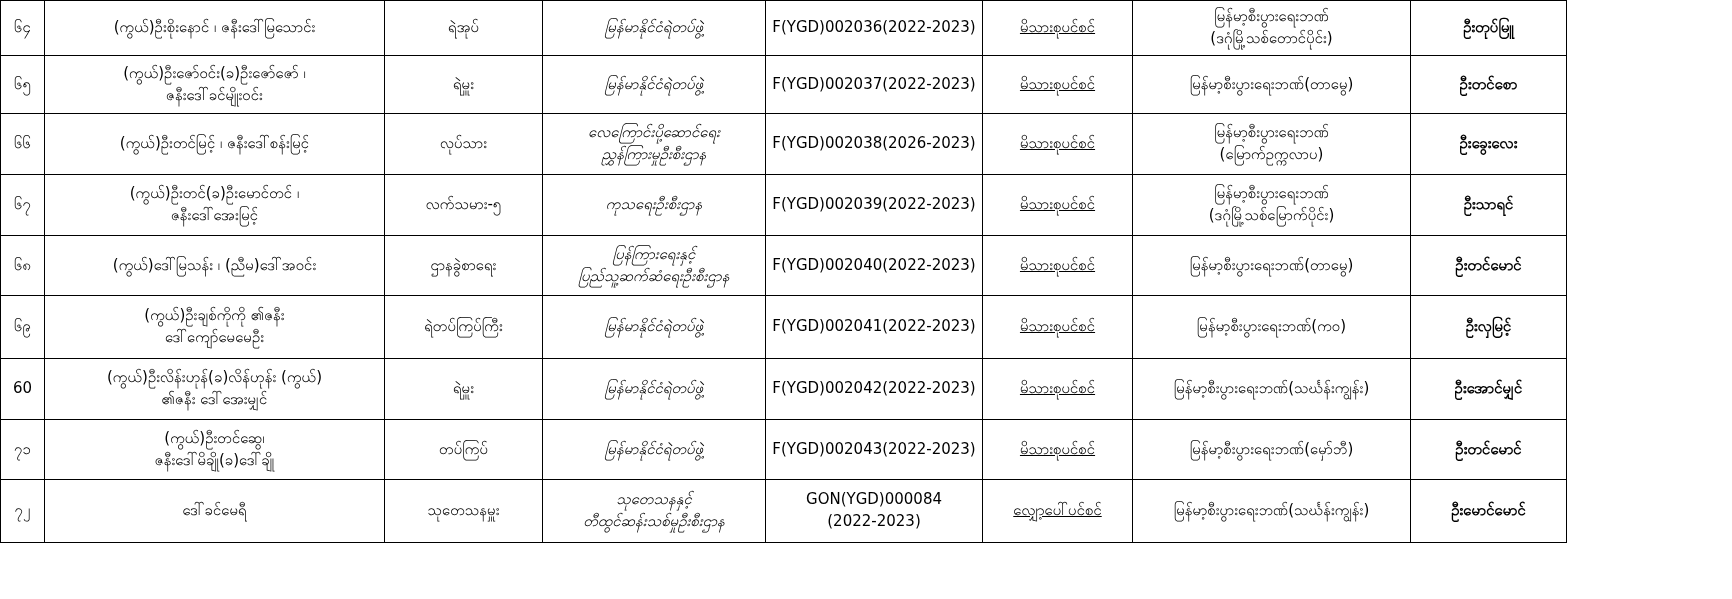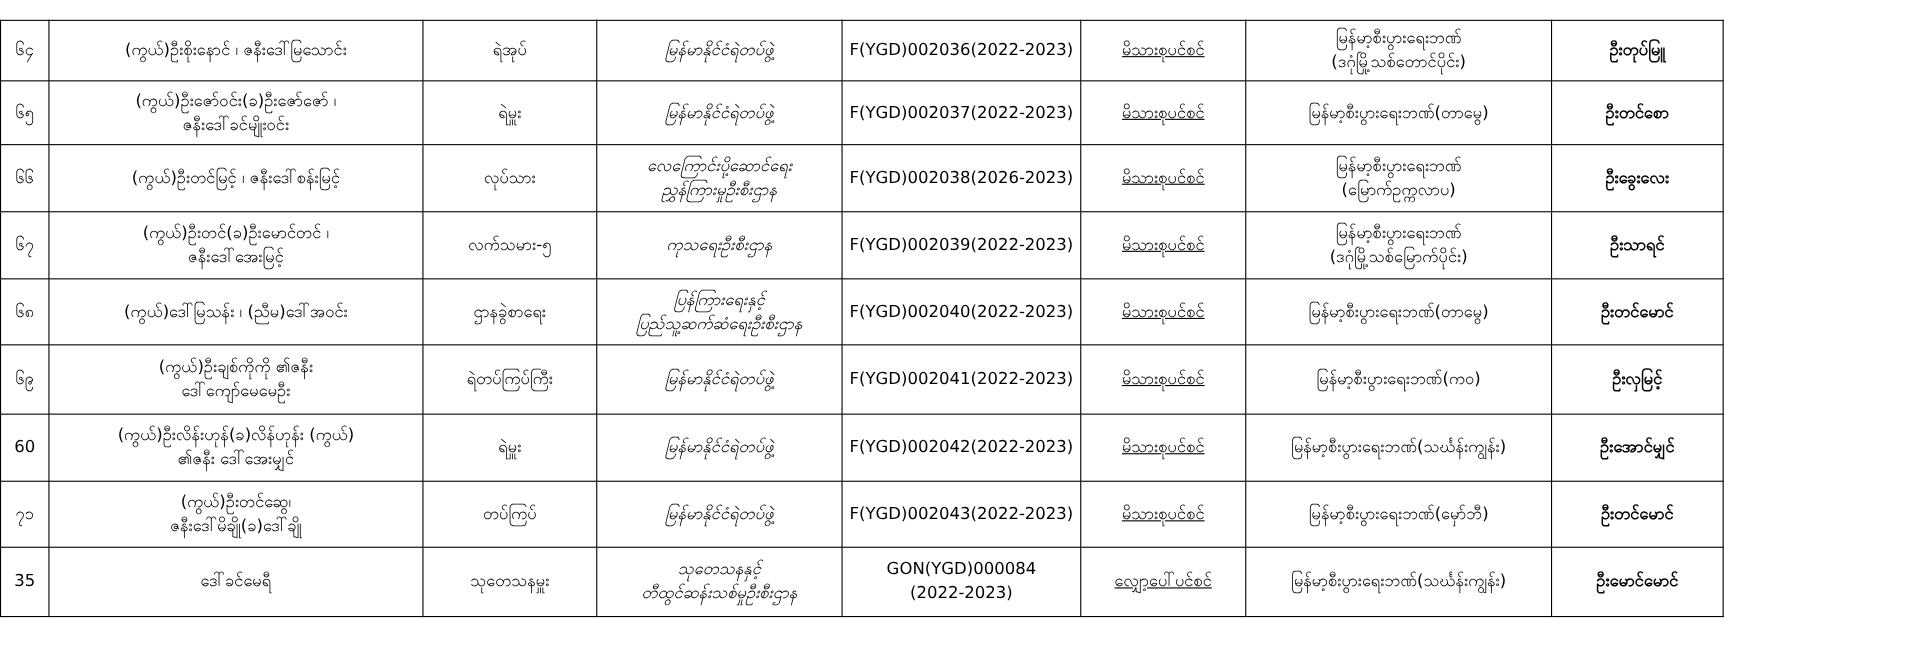--- a/index.html
+++ b/index.html
@@ -18,21 +18,21 @@
     width: 1732px;
     height: 599px;
     overflow: hidden;
     background: #ffffff;
   }
   table.grid {
     border-collapse: collapse;
     table-layout: fixed;
     width: 1566px;
     margin-left: 0px;
-    margin-top: 18px;
+    margin-top: 0px;
   }
   table.grid td {
     border: 1px solid #000000;
     padding: 2px 4px;
     text-align: center;
     vertical-align: middle;
     font-size: 15px;
     line-height: 1.45;
     word-wrap: break-word;
   }
@@ -223,21 +223,21 @@
         </td>
         <td class="cell-case">F(YGD)002043(2022-2023)</td>
         <td class="cell-type">မိသားစုပင်စင်</td>
         <td class="cell-court">
           <span class="line2">မြန်မာ့စီးပွားရေးဘဏ်(မှော်ဘီ)</span>
         </td>
         <td class="cell-judge">ဦးတင်မောင်</td>
       </tr>
 
       <tr class="r8">
-        <td class="cell-no">35</td>
+        <td class="cell-no">၇၂</td>
         <td class="cell-name">
           <span class="line2">ဒေါ်ခင်မေရီ</span>
         </td>
         <td class="cell-rank">သုတေသနမှူး</td>
         <td class="cell-dept">
           <span class="line2">သုတေသနနှင့်</span>
           <span class="line2">တီထွင်ဆန်းသစ်မှုဦးစီးဌာန</span>
         </td>
         <td class="cell-case">
           <span class="line2">GON(YGD)000084</span>

